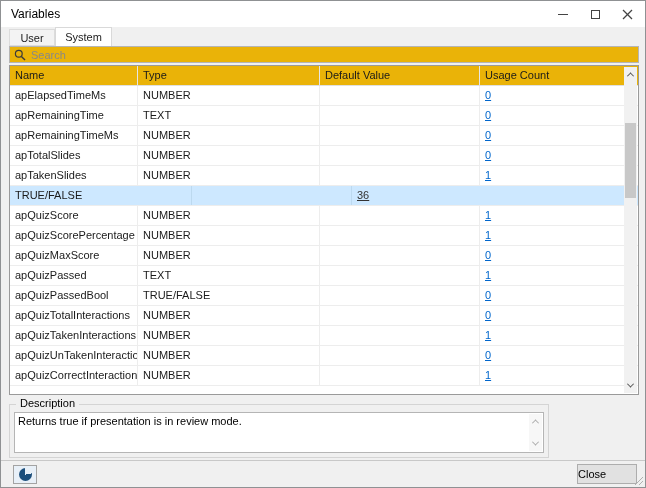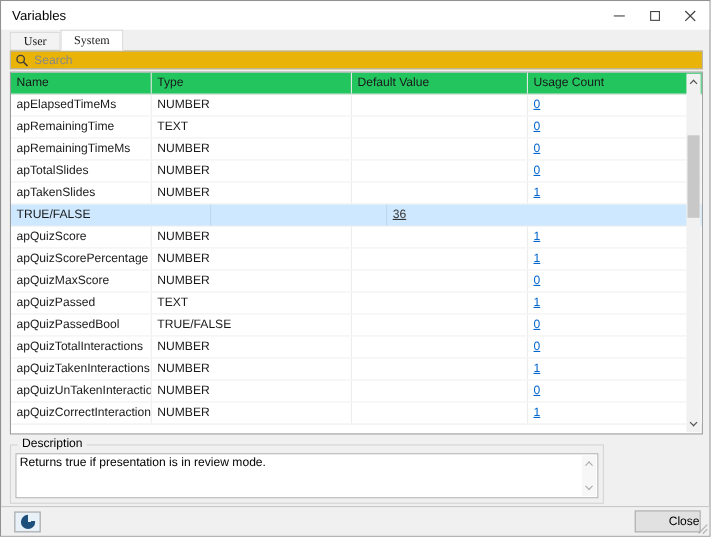--- a/index.html
+++ b/index.html
@@ -12,40 +12,40 @@
 
   
   .titlebar { position:absolute; top:0; left:0; right:0; height:26px; background:#ffffff; }
   .title-text { position:absolute; left:10px; top:6px; font-size:12px; color:#000;text-align:center; }
   .win-controls { position:absolute; right:2px; top:0; height:26px; display:flex; }
   .win-btn { width:32px; height:26px; display:flex; align-items:center; justify-content:center; cursor:default; }
   .glyph-min { width:10px; height:1px; background:#444; }
   .glyph-max { width:9px; height:9px; border:1px solid #444; }
 
   
-  .tab { position:absolute; text-align:center; font-size:11px; color:#222; line-height:17px;font-family:Liberation Serif, serif; }
+  .tab { position:absolute; text-align:center; font-size:11px; color:#222; line-height:17px; }
   .tab-user { left:8px; top:28px; width:46px; height:17px; background:#f3f3f3; border:1px solid #dcdcdc; }
   .tab-system { left:54px; top:26px; width:57px; height:19px; background:#ffffff; border:1px solid #d9d9d9; border-bottom:none; z-index:2; line-height:19px; }
 
   
   .searchbox {
     position:absolute; left:8px; top:45px; width:630px; height:17px;
     background:#eab308; border:1px solid #b5b5b5; display:flex; align-items:center; padding-left:4px; z-index:1;
   }
   .search-input {
     border:none; outline:none; flex:1; font-size:11px; height:13px; padding:0 0 0 5px; background:transparent; color:#000;
   }
   .search-input::placeholder { color:#888; }
 
   
   .vtable {
     position:absolute; left:8px; top:64px; width:630px; height:330px;
     background:#fff; border:1px solid #9a9a9a; overflow:hidden;
   }
-  .thead { display:flex; height:20px; border-bottom:1px solid #e0e0e0; background:#22c55e; }
+  .thead { display:flex; height:20px; border-bottom:1px solid #e0e0e0; background:#eab308; }
   .hcell { font-size:11px; color:#1a1a1a; line-height:19px; padding-left:5px; border-right:1px solid #e5e5e5; }
   .trow { display:flex; height:20px; border-bottom:1px solid #ededed; background:#fff; }
   .trow.selected { background:#cde8ff; }
   .cell { font-size:11px; color:#1a1a1a; line-height:19px; padding-left:5px; border-right:1px solid #ededed;
           white-space:nowrap; overflow:hidden; }
   .trow.selected .cell { border-right-color:#bcd9ef; }
   .c-name   { width:128px; }
   .c-type   { width:182px; }
   .c-default{ width:160px; }
   .c-usage  { width:145px; border-right:none; }
@@ -69,21 +69,21 @@
   .desc-box { position:absolute; left:4px; top:7px; right:4px; bottom:4px; background:#fff; border:1px solid #b5b5b5; }
   .desc-text { position:absolute; left:3px; top:1px; right:18px; font-size:11px; color:#000; line-height:14px; }
 
   
   .footer { position:absolute; left:0; right:0; bottom:0; height:27px; background:#f0f0f0; border-top:1px solid #c8c8c8; }
   .pie-btn { position:absolute; left:12px; top:4px; width:24px; height:19px; background:#e8f0f8; border:1px solid #a3a3a3;
              display:flex; align-items:center; justify-content:center; cursor:default; }
   .pie-glyph { width:13px; height:13px; border-radius:50%;
                background:conic-gradient(#e8f0f8 0deg 80deg, #1c4f7c 80deg 360deg); }
   .close-btn { position:absolute; right:8px; top:3px; width:60px; height:20px; background:#e1e1e1; border:1px solid #adadad;
-               font-size:11px; color:#000; text-align:right; line-height:18px; cursor:default; }
+               font-size:11px; color:#000; text-align:left; line-height:18px; cursor:default; }
   .resize-grip { position:absolute; right:1px; bottom:1px; width:11px; height:11px; }
 </style>
 </head>
 <body>
 
 <div class="window">
 
   <div class="titlebar">
     <span class="title-text">Variables</span>
     <div class="win-controls">

